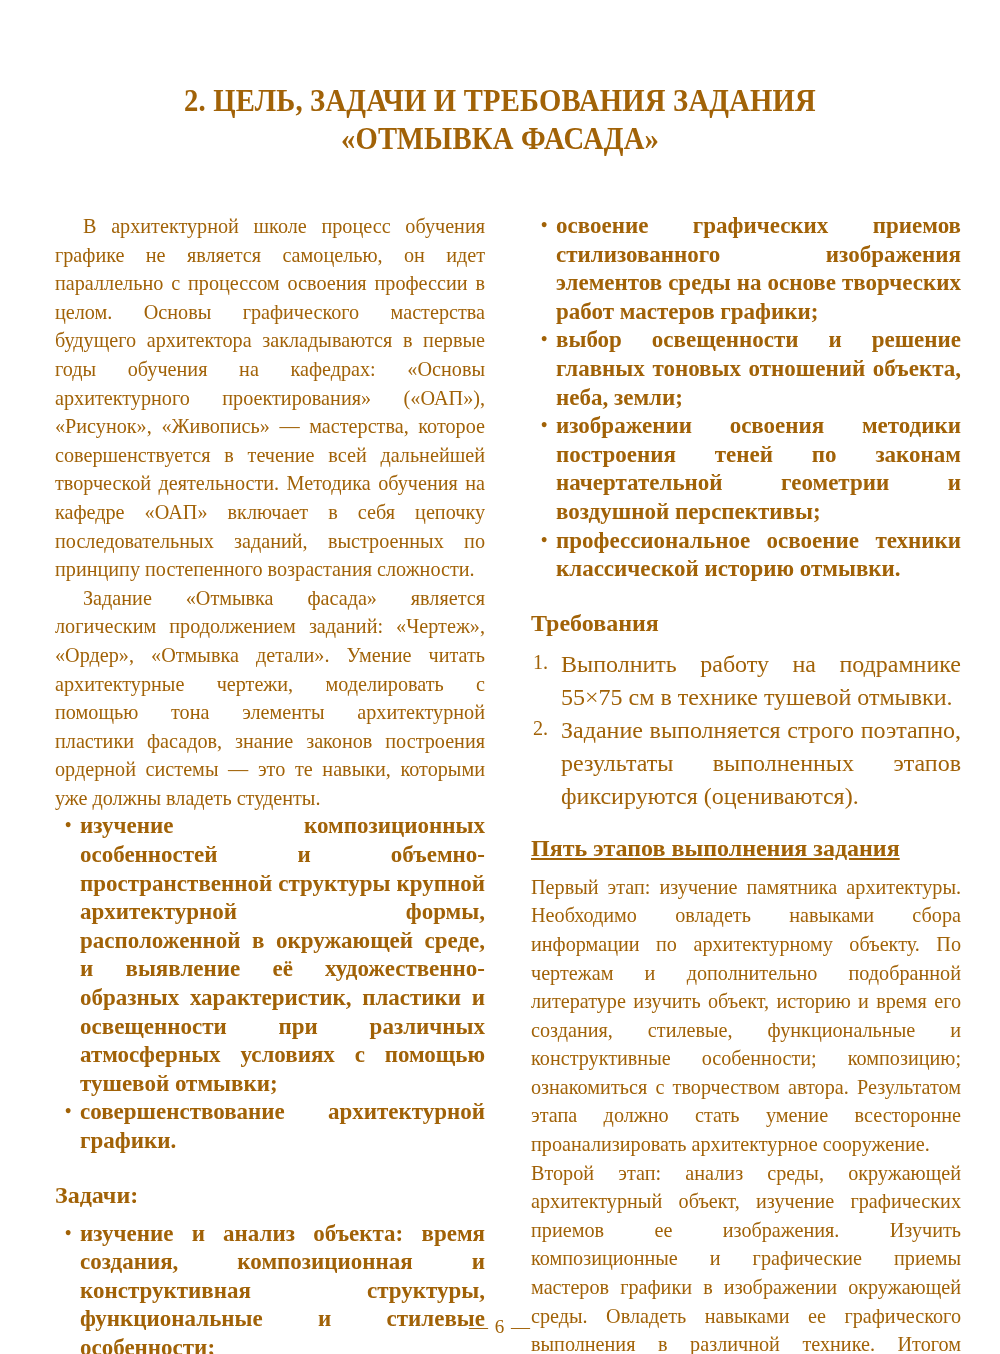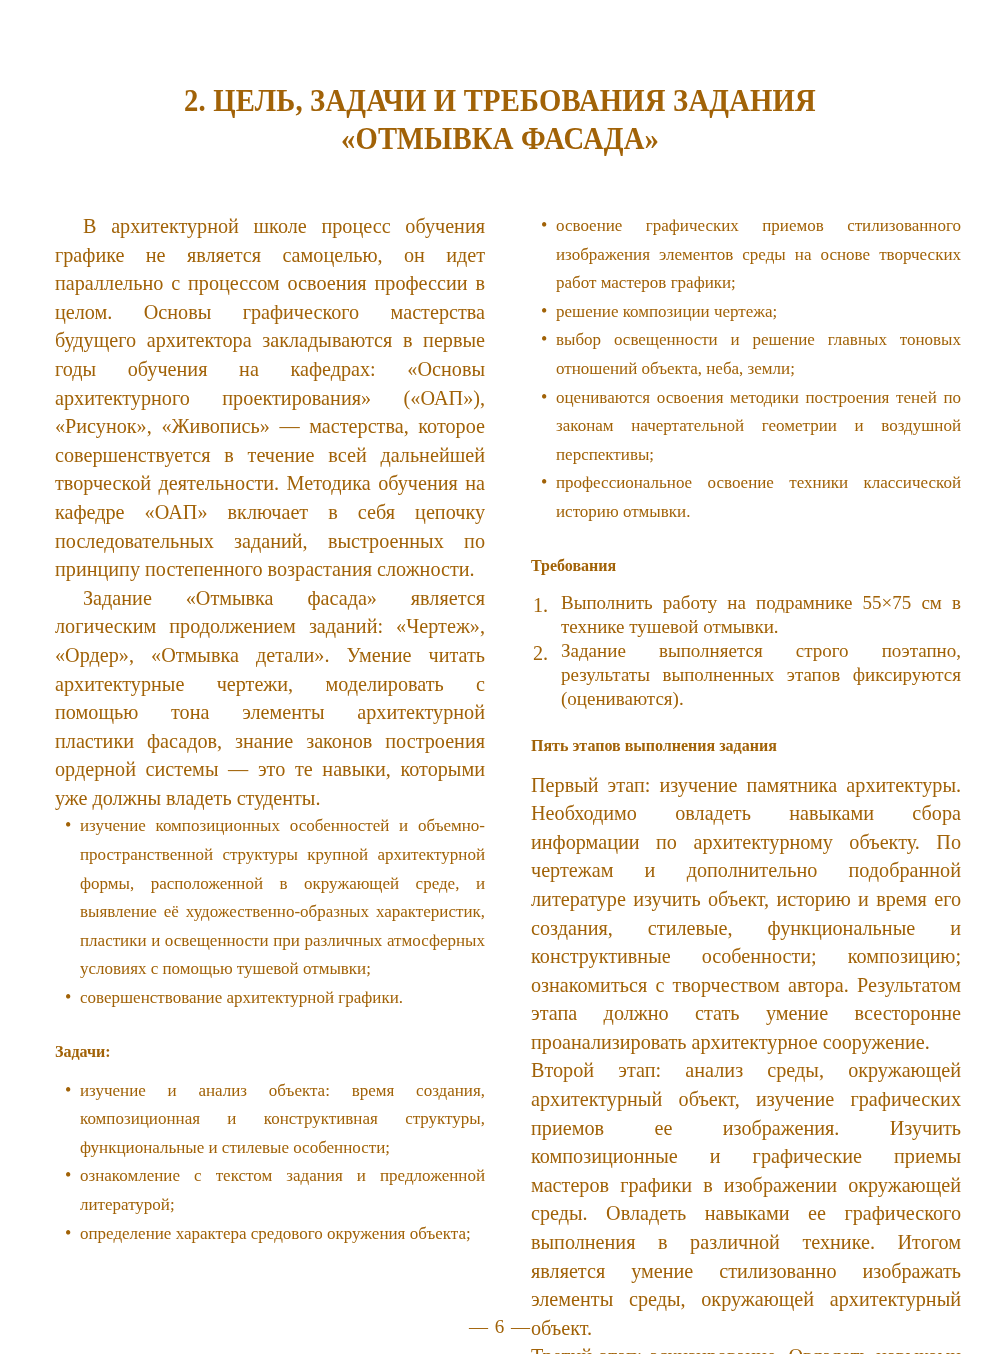--- a/index.html
+++ b/index.html
@@ -62,40 +62,41 @@
     margin: 0;
     font-size: 20.2px;
     line-height: 28.6px;
     text-align: justify;
     text-indent: 28px;
     hyphens: manual;
   }
 
   .sec-head {
     margin: 26px 0 12px 0;
-    font-size: 16px;
+    font-size: 24px;
     line-height: 26px;
     font-weight: bold;
   }
-  .sec-head.tight { margin-top: 22px; }
+  .sec-head.tight { margin-top: 22px; text-decoration: underline; }
   .sec-head .plain { font-weight: normal; }
 
   
   ul.bullets {
     margin: 0;
     padding: 0;
     list-style: none;
   }
   ul.bullets > li {
     position: relative;
     margin: 0 0 0 0;
     padding-left: 25px;
-    font-size: 17px;
-    line-height: 28.6px;
-    text-align: justify;
+    font-size: 23px;
+    line-height: 28.6px;
+    text-align: justify;
+    font-weight: bold;
   }
   ul.bullets > li::before {
     content: "\2022";
     position: absolute;
     left: 10px;
     top: -1px;
     font-size: 18px;
     line-height: 28.6px;
   }
 
@@ -103,22 +104,22 @@
   ol.numbers {
     margin: 0;
     padding: 0;
     list-style: none;
     counter-reset: req;
   }
   ol.numbers > li {
     position: relative;
     counter-increment: req;
     padding-left: 30px;
-    font-size: 19px;
-    line-height: 24px;
+    font-size: 24px;
+    line-height: 33px;
     text-align: justify;
   }
   ol.numbers > li::before {
     content: counter(req) ".";
     position: absolute;
     left: 2px;
     top: 0;
     font-size: 20.2px;
     line-height: 28.6px;
   }
@@ -174,23 +175,22 @@
         <li>ознакомление с текстом задания и предложенной литературой;</li>
         <li>определение характера средового окружения объекта;</li>
       </ul>
 
     </div>
 
     <div class="col col-right">
 
       <ul class="bullets">
         <li>освоение графических приемов стилизованного изображения элементов среды на основе творческих работ мастеров графики;</li>
-        <li>решение композиции чертежа;</li>
         <li>выбор освещенности и решение главных тоновых отношений объекта, неба, земли;</li>
-        <li>оцениваются освоения методики построения теней по законам начертательной геометрии и воздушной перспективы;</li>
+        <li>изображении освоения методики построения теней по законам начертательной геометрии и воздушной перспективы;</li>
         <li>профессиональное освоение техники классической историю отмывки.</li>
       </ul>
 
       <h2 class="sec-head">Требования</h2>
 
       <ol class="numbers">
         <li>Выполнить работу на подрамнике 55×75 см в технике тушевой отмывки.</li>
         <li>Задание выполняется строго поэтапно, результаты выполненных этапов фиксируются (оцениваются).</li>
       </ol>
 

